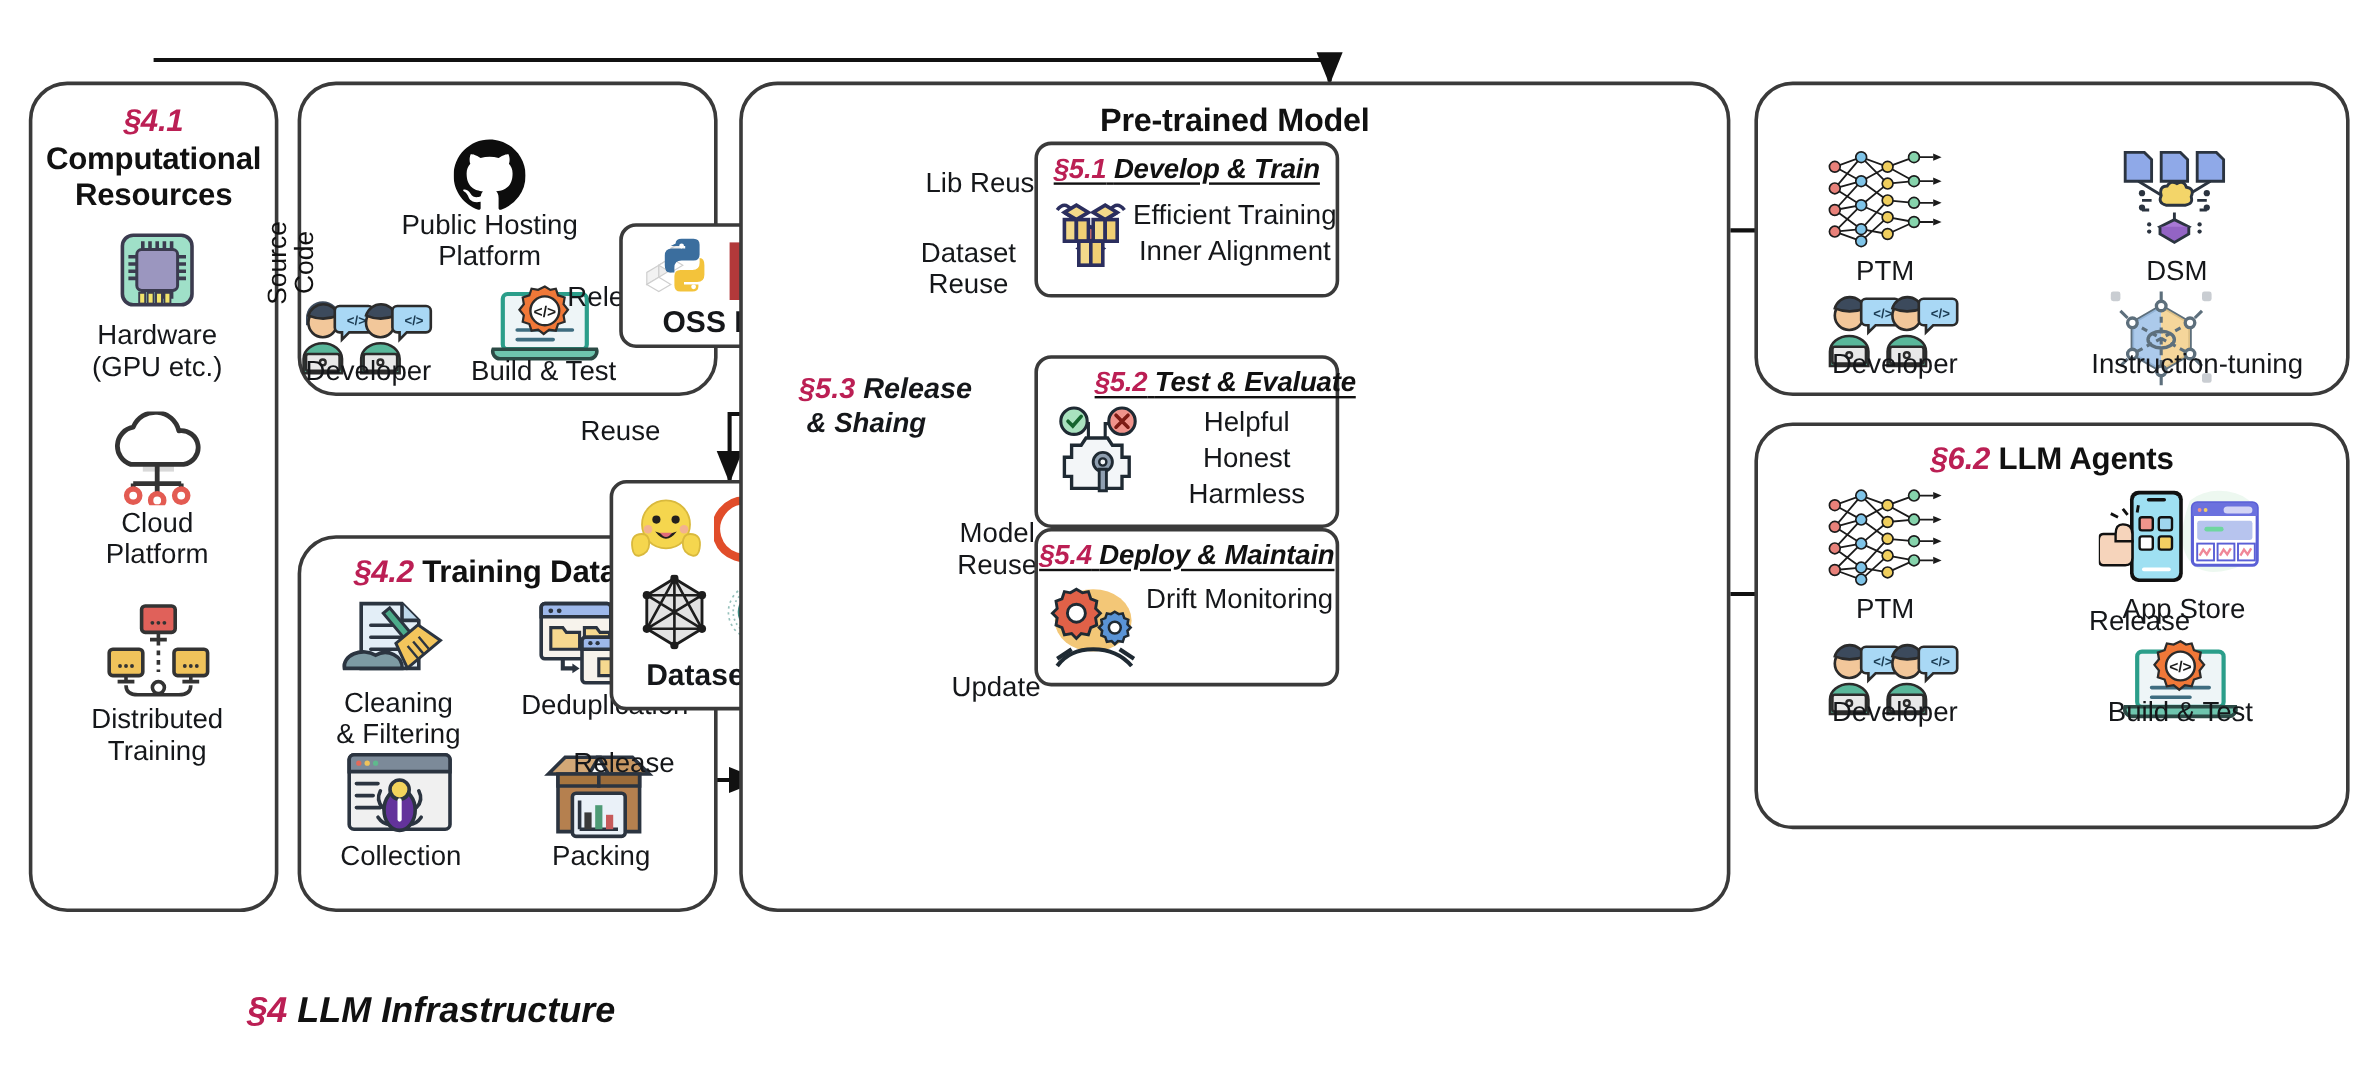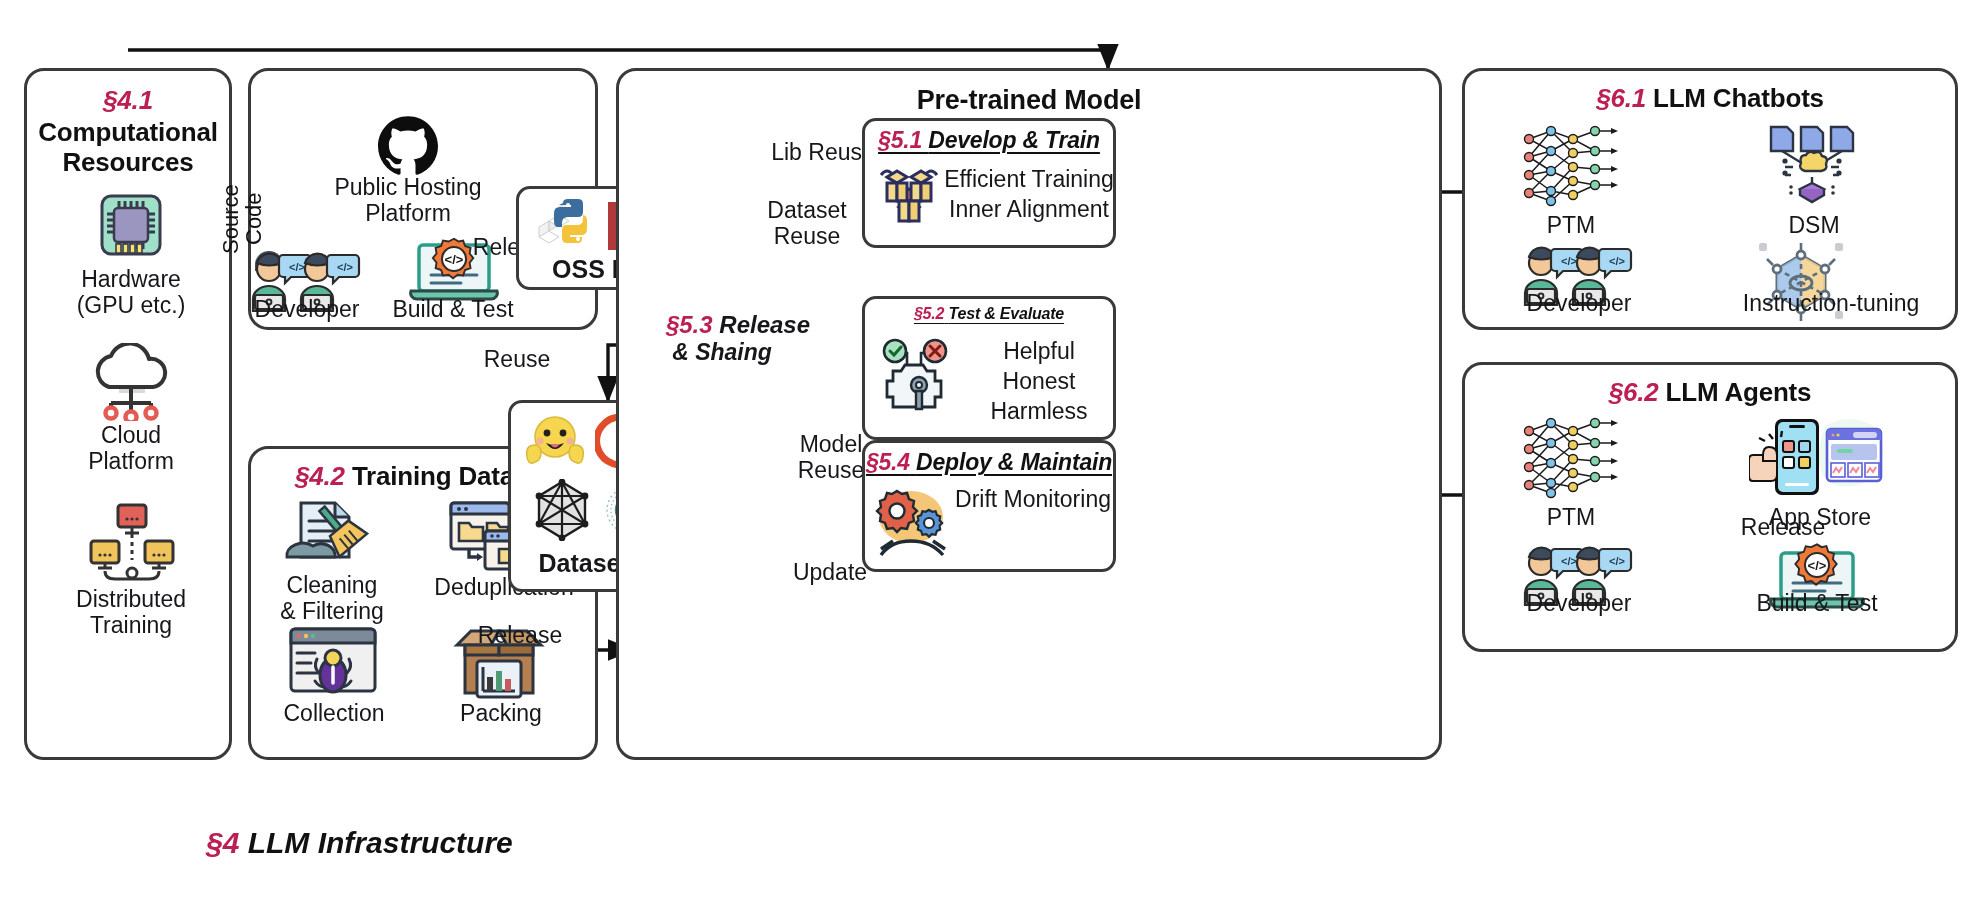--- a/index.html
+++ b/index.html
@@ -1,18 +1,18 @@
 <!DOCTYPE html>
 <html><head>
 <meta charset="utf-8">
 <style>
   html,body{margin:0;padding:0;background:#fff;}
   body{width:1983px;height:897px;font-family:"Liberation Sans",sans-serif;color:#111;overflow:hidden;}
   #stage{position:relative;width:1983px;height:897px;}
-  .box{position:absolute;border:3px solid #3a3a3a;border-radius:20px;background:#fff;box-sizing:border-box;}
+  .box{position:absolute;border:3px solid #3a3a3a;border-radius:32px;background:#fff;box-sizing:border-box;}
   .sub{position:absolute;border:3px solid #3a3a3a;border-radius:14px;background:#fff;box-sizing:border-box;}
 
   .ttl{position:absolute;width:100%;text-align:center;font-weight:bold;font-size:26px;letter-spacing:-.2px;}
   .sec{color:#bb1f54;font-style:italic;font-weight:bold;}
   .u{text-decoration:underline;text-underline-offset:4px;}
 
   .lbl{position:absolute;text-align:center;font-size:23px;line-height:1.12;color:#15171a;}
   .lbl.b{font-weight:bold;}
   .lbl.ital{font-style:italic;font-weight:bold;}
 
@@ -457,21 +457,21 @@
           <rect x="26" y="40" width="10" height="20" fill="#f3d98a"></rect>
           <rect x="36" y="40" width="10" height="20" fill="#f0cf74"></rect>
         </g>
       </svg>
     </div>
     <div class="lbl" style="left:76px;top:46px;width:176px;">Efficient Training</div>
     <div class="lbl" style="left:76px;top:76px;width:176px;">Inner Alignment</div>
   </div>
 
   <div class="sub" style="left:862px;top:296px;width:254px;height:144px;">
-    <div class="ttl u" style="top:6px;font-size:16px;font-style:italic;">
+    <div class="ttl u" style="top:6px;font-size:23px;font-style:italic;padding-left:32px;">
       <span class="sec">§5.2</span>
       <span>Test &amp; Evaluate</span>
     </div>
     <div class="icon" style="left:10px;top:38px;width:86px;height:82px;">
       <svg width="86" height="82" viewBox="0 0 86 82">
         <g stroke="#1f2a33" stroke-width="2.6" fill="none">
           <path d="M22,16 h10 v12 M56,16 h-10 v12"></path>
         </g>
         <circle cx="20" cy="14" r="11" fill="#a9e2bf" stroke="#1f2a33" stroke-width="2.6"></circle>
         <path d="M15,14 l4,4 l7,-8" stroke="#15652f" stroke-width="3" fill="none" stroke-linecap="round"></path>
@@ -507,24 +507,20 @@
           <circle cx="0" cy="0" r="7.5" fill="#fff" stroke="#1f2a33" stroke-width="3.2"></circle>
         </g>
         <path d="M10,72 q10,-14 30,-14 q20,0 32,14" fill="none" stroke="#1f2a33" stroke-width="3.4"></path>
         <path d="M22,58 l-12,8 M62,58 l12,8" stroke="#1f2a33" stroke-width="3.4"></path>
       </svg>
     </div>
     <div class="lbl" style="left:84px;top:44px;width:168px;">Drift Monitoring</div>
   </div>
 
   <div class="box" style="left:1462px;top:68px;width:496px;height:262px;">
-    <div class="ttl" style="top:12px;">
-      <span class="sec">§6.1</span>
-      <span>LLM Chatbots</span>
-    </div>
 
     <div class="icon" style="left:50px;top:52px;width:110px;height:86px;">
       <svg width="110" height="86" viewBox="0 0 110 86">
         <g stroke="#1b1b1b" stroke-width="1.5" fill="none">
           <path d="M14,16 L36,8 L58,16 L80,8 M14,16 L36,28 L58,16 L80,28 M14,34 L36,8 M14,34 L36,28 M14,34 L36,48 M14,52 L36,28 M14,52 L36,48 M14,52 L36,68 M14,70 L36,48 M14,70 L36,68 M14,70 L36,78
                    M36,8 L58,30 M36,28 L58,16 M36,28 L58,44 M36,48 L58,30 M36,48 L58,58 M36,68 L58,44 M36,68 L58,72 M36,78 L58,58
                    M58,16 L80,8 M58,30 L80,28 M58,44 L80,46 M58,58 L80,62 M58,72 L80,62"></path>
           <path d="M80,8 h16 M80,28 h16 M80,46 h16 M80,62 h16"></path>
         </g>
         <g stroke="#1b1b1b" stroke-width="1.4">
@@ -635,21 +631,21 @@
         <g fill="#c9cdd2">
             <rect x="6" y="4" width="8" height="8" rx="2"></rect>
             <rect x="82" y="4" width="8" height="8" rx="2"></rect>
             <rect x="82" y="72" width="8" height="8" rx="2"></rect>
           </g>
       </svg>
     </div>
     <div class="lbl" style="left:246px;top:220px;width:240px;">Instruction-tuning</div>
   </div>
 
-  <div class="box" style="left:1462px;top:362px;width:496px;height:290px;">
+  <div class="box" style="left:1462px;top:352px;width:496px;height:339px;">
     <div class="ttl" style="top:12px;">
       <span class="sec">§6.2</span>
       <span>LLM Agents</span>
     </div>
 
     <div class="icon" style="left:50px;top:50px;width:110px;height:86px;">
       <svg width="110" height="86" viewBox="0 0 110 86">
         <g stroke="#1b1b1b" stroke-width="1.5" fill="none">
           <path d="M14,16 L36,8 L58,16 L80,8 M14,16 L36,28 L58,16 L80,28 M14,34 L36,8 M14,34 L36,28 M14,34 L36,48 M14,52 L36,28 M14,52 L36,48 M14,52 L36,68 M14,70 L36,48 M14,70 L36,68 M14,70 L36,78
                    M36,8 L58,30 M36,28 L58,16 M36,28 L58,44 M36,48 L58,30 M36,48 L58,58 M36,68 L58,44 M36,68 L58,72 M36,78 L58,58

